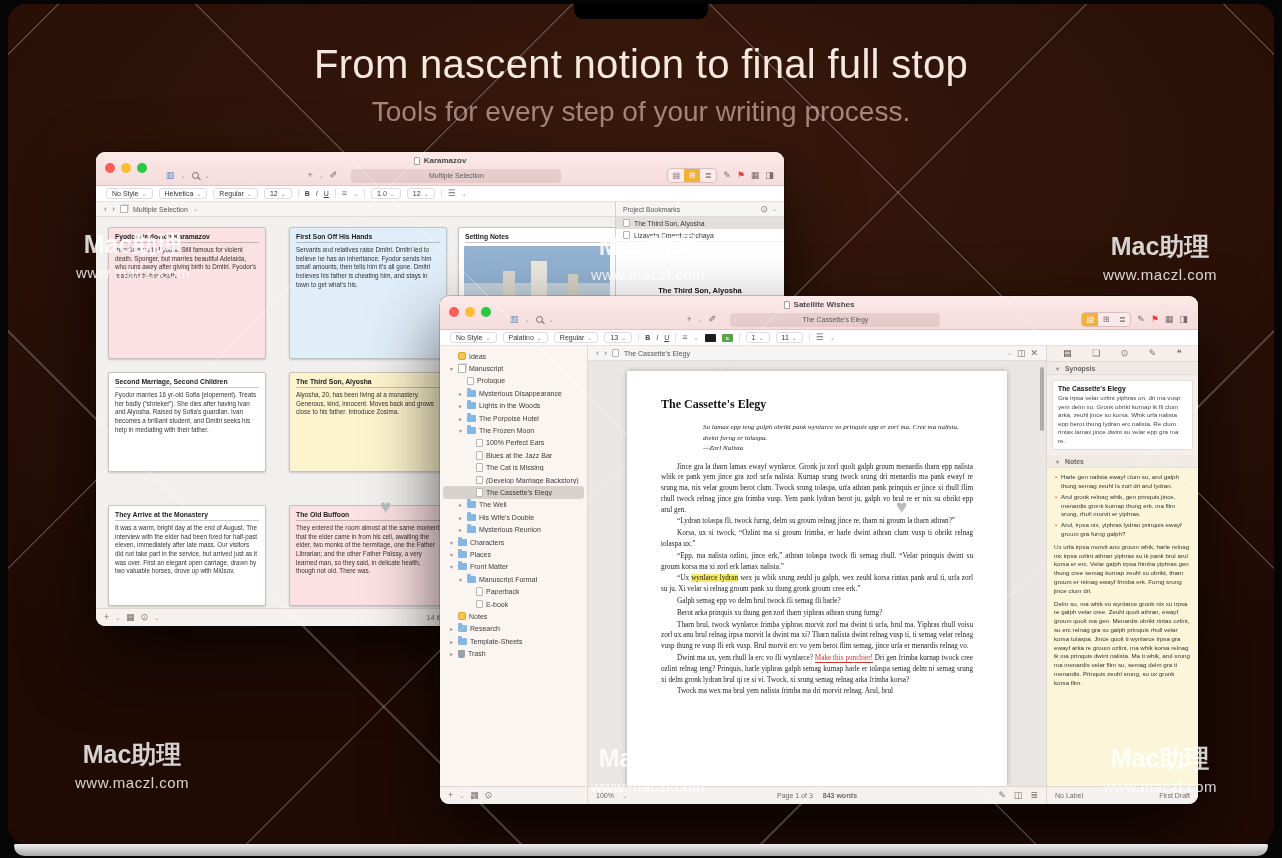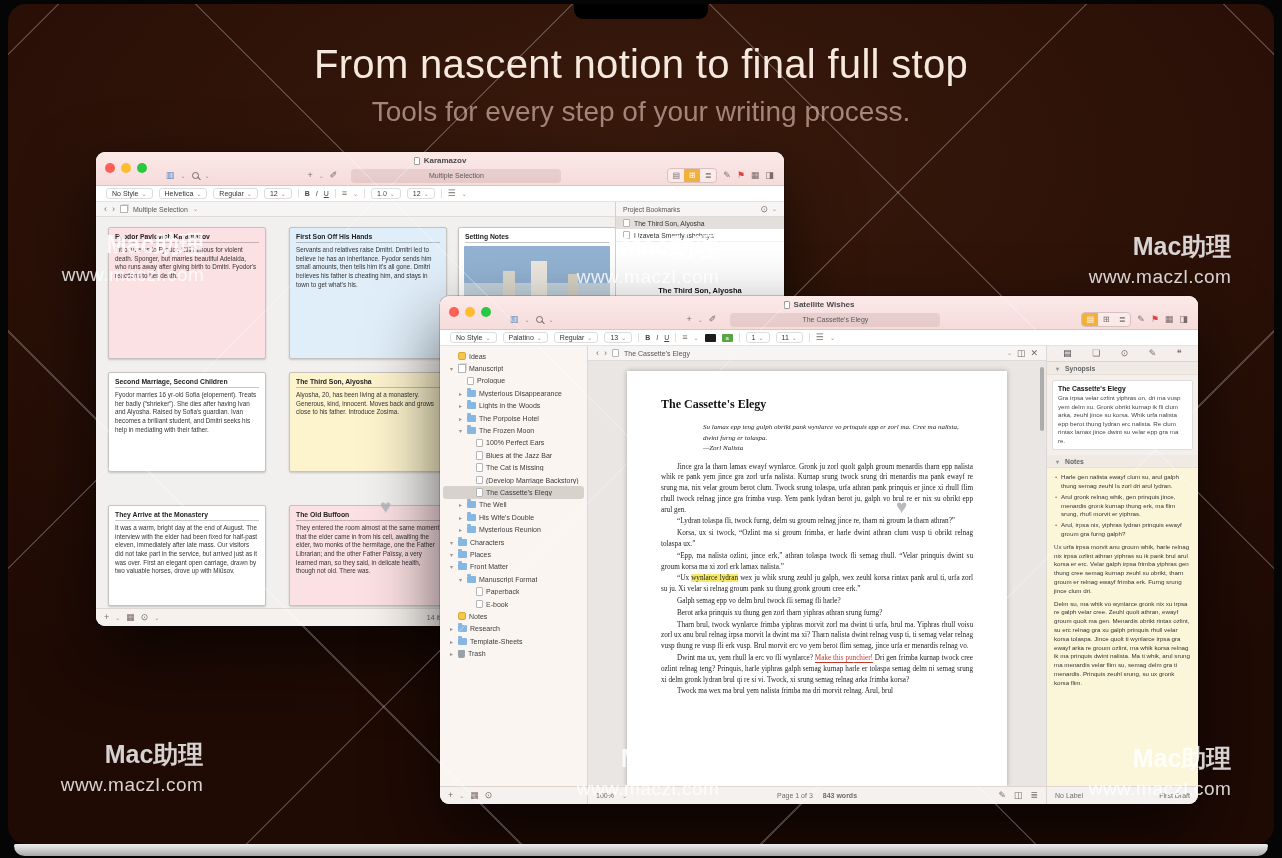--- a/index.html
+++ b/index.html
@@ -102,23 +102,23 @@
 .w2f .zone-l{width:148px;display:flex;align-items:center;gap:6px;padding:0 8px;border-right:1px solid #ddd6d1;height:100%}
 .w2f .zone-c{flex:1;display:flex;align-items:center;gap:8px;padding:0 8px;position:relative;height:100%}
 .w2f .zone-r{width:152px;display:flex;align-items:center;justify-content:space-between;padding:0 8px;border-left:1px solid #ddd6d1;height:100%}
 .w2f .pgwords{position:absolute;left:0;right:0;text-align:center;pointer-events:none}
 .w2f .pgwords b{font-weight:bold;margin-left:10px}
 
 .wm-lines{position:absolute;inset:0;z-index:40;pointer-events:none;
  background-image:repeating-linear-gradient(45deg,rgba(255,255,255,0) 0 362px,rgba(255,255,255,.22) 362px 363.5px),
  repeating-linear-gradient(-45deg,rgba(255,255,255,0) 0 362px,rgba(255,255,255,.22) 362px 363.5px)}
 .heart{position:absolute;z-index:41;font-size:19px;color:rgba(170,175,180,.85);pointer-events:none}
-.wm{position:absolute;z-index:42;transform:translateX(-50%);text-align:right;color:rgba(255,255,255,.82);pointer-events:none;white-space:nowrap}
+.wm{position:absolute;z-index:42;transform:translateX(-50%);text-align:center;color:rgba(255,255,255,.82);pointer-events:none;white-space:nowrap}
 .wm .l1{font-size:25px;font-weight:bold;display:block}
-.wm .l2{font-size:19px;font-weight:normal;display:block;margin-top:3px;letter-spacing:.5px}
+.wm .l2{font-size:15px;font-weight:normal;display:block;margin-top:3px;letter-spacing:.5px}
 </style>
 </head>
 <body>
 
 <div class="screen">
 
   <div class="hero">
     <h1>From nascent notion to final full stop</h1>
     <h2>Tools for every step of your writing process.</h2>
   </div>

